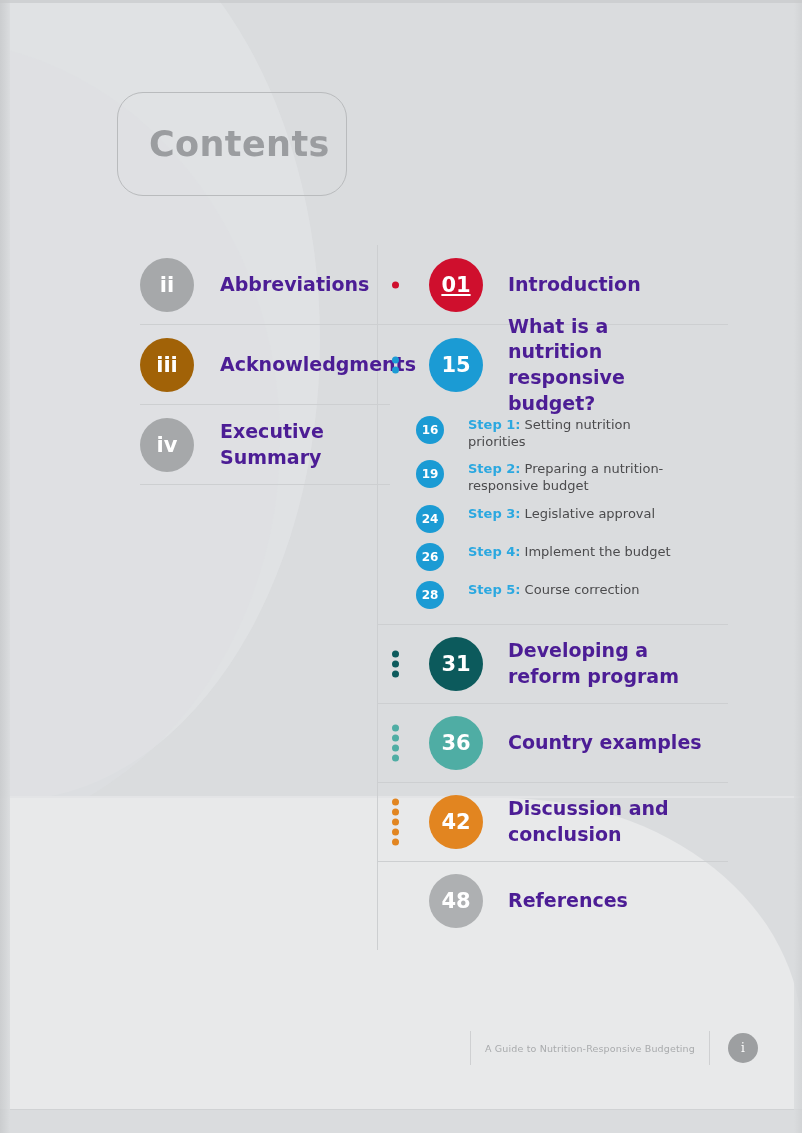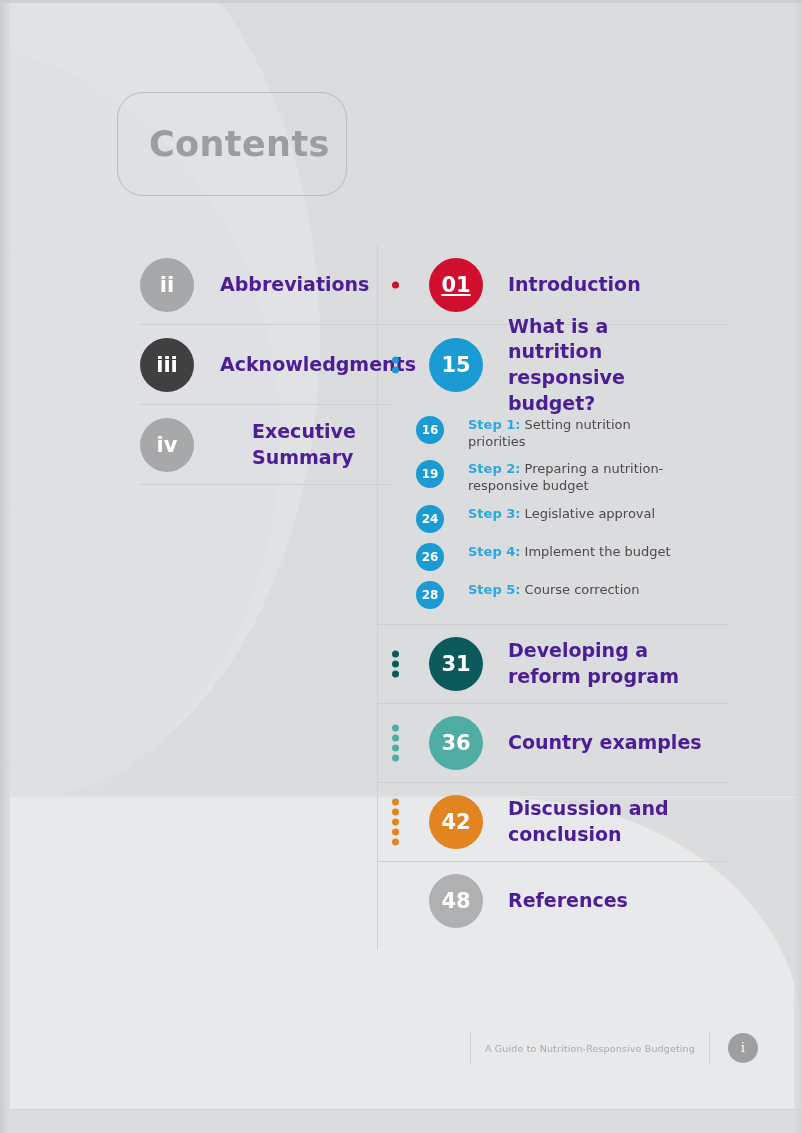--- a/index.html
+++ b/index.html
@@ -232,27 +232,27 @@
   <div class="left-col">
 
     <div class="row" style="height:80px;">
       <div class="circle big" style="background:#a6a8aa;">
           <span>ii</span>
         </div>
       <div class="label" style="margin-left:26px;">Abbreviations</div>
     </div>
 
     <div class="row" style="height:80px;">
-      <div class="circle big" style="background:#404040;">
+      <div class="circle big" style="background:#a16207;">
           <span>iii</span>
         </div>
       <div class="label" style="margin-left:26px;">Acknowledgments</div>
     </div>
 
-    <div class="row" style="height:80px;gap:32px;">
+    <div class="row" style="height:80px;">
       <div class="circle big" style="background:#a6a8aa;">
           <span>iv</span>
         </div>
       <div class="label" style="margin-left:26px;">Executive Summary</div>
     </div>
 
   </div>
 
   <div class="right-col">
 

